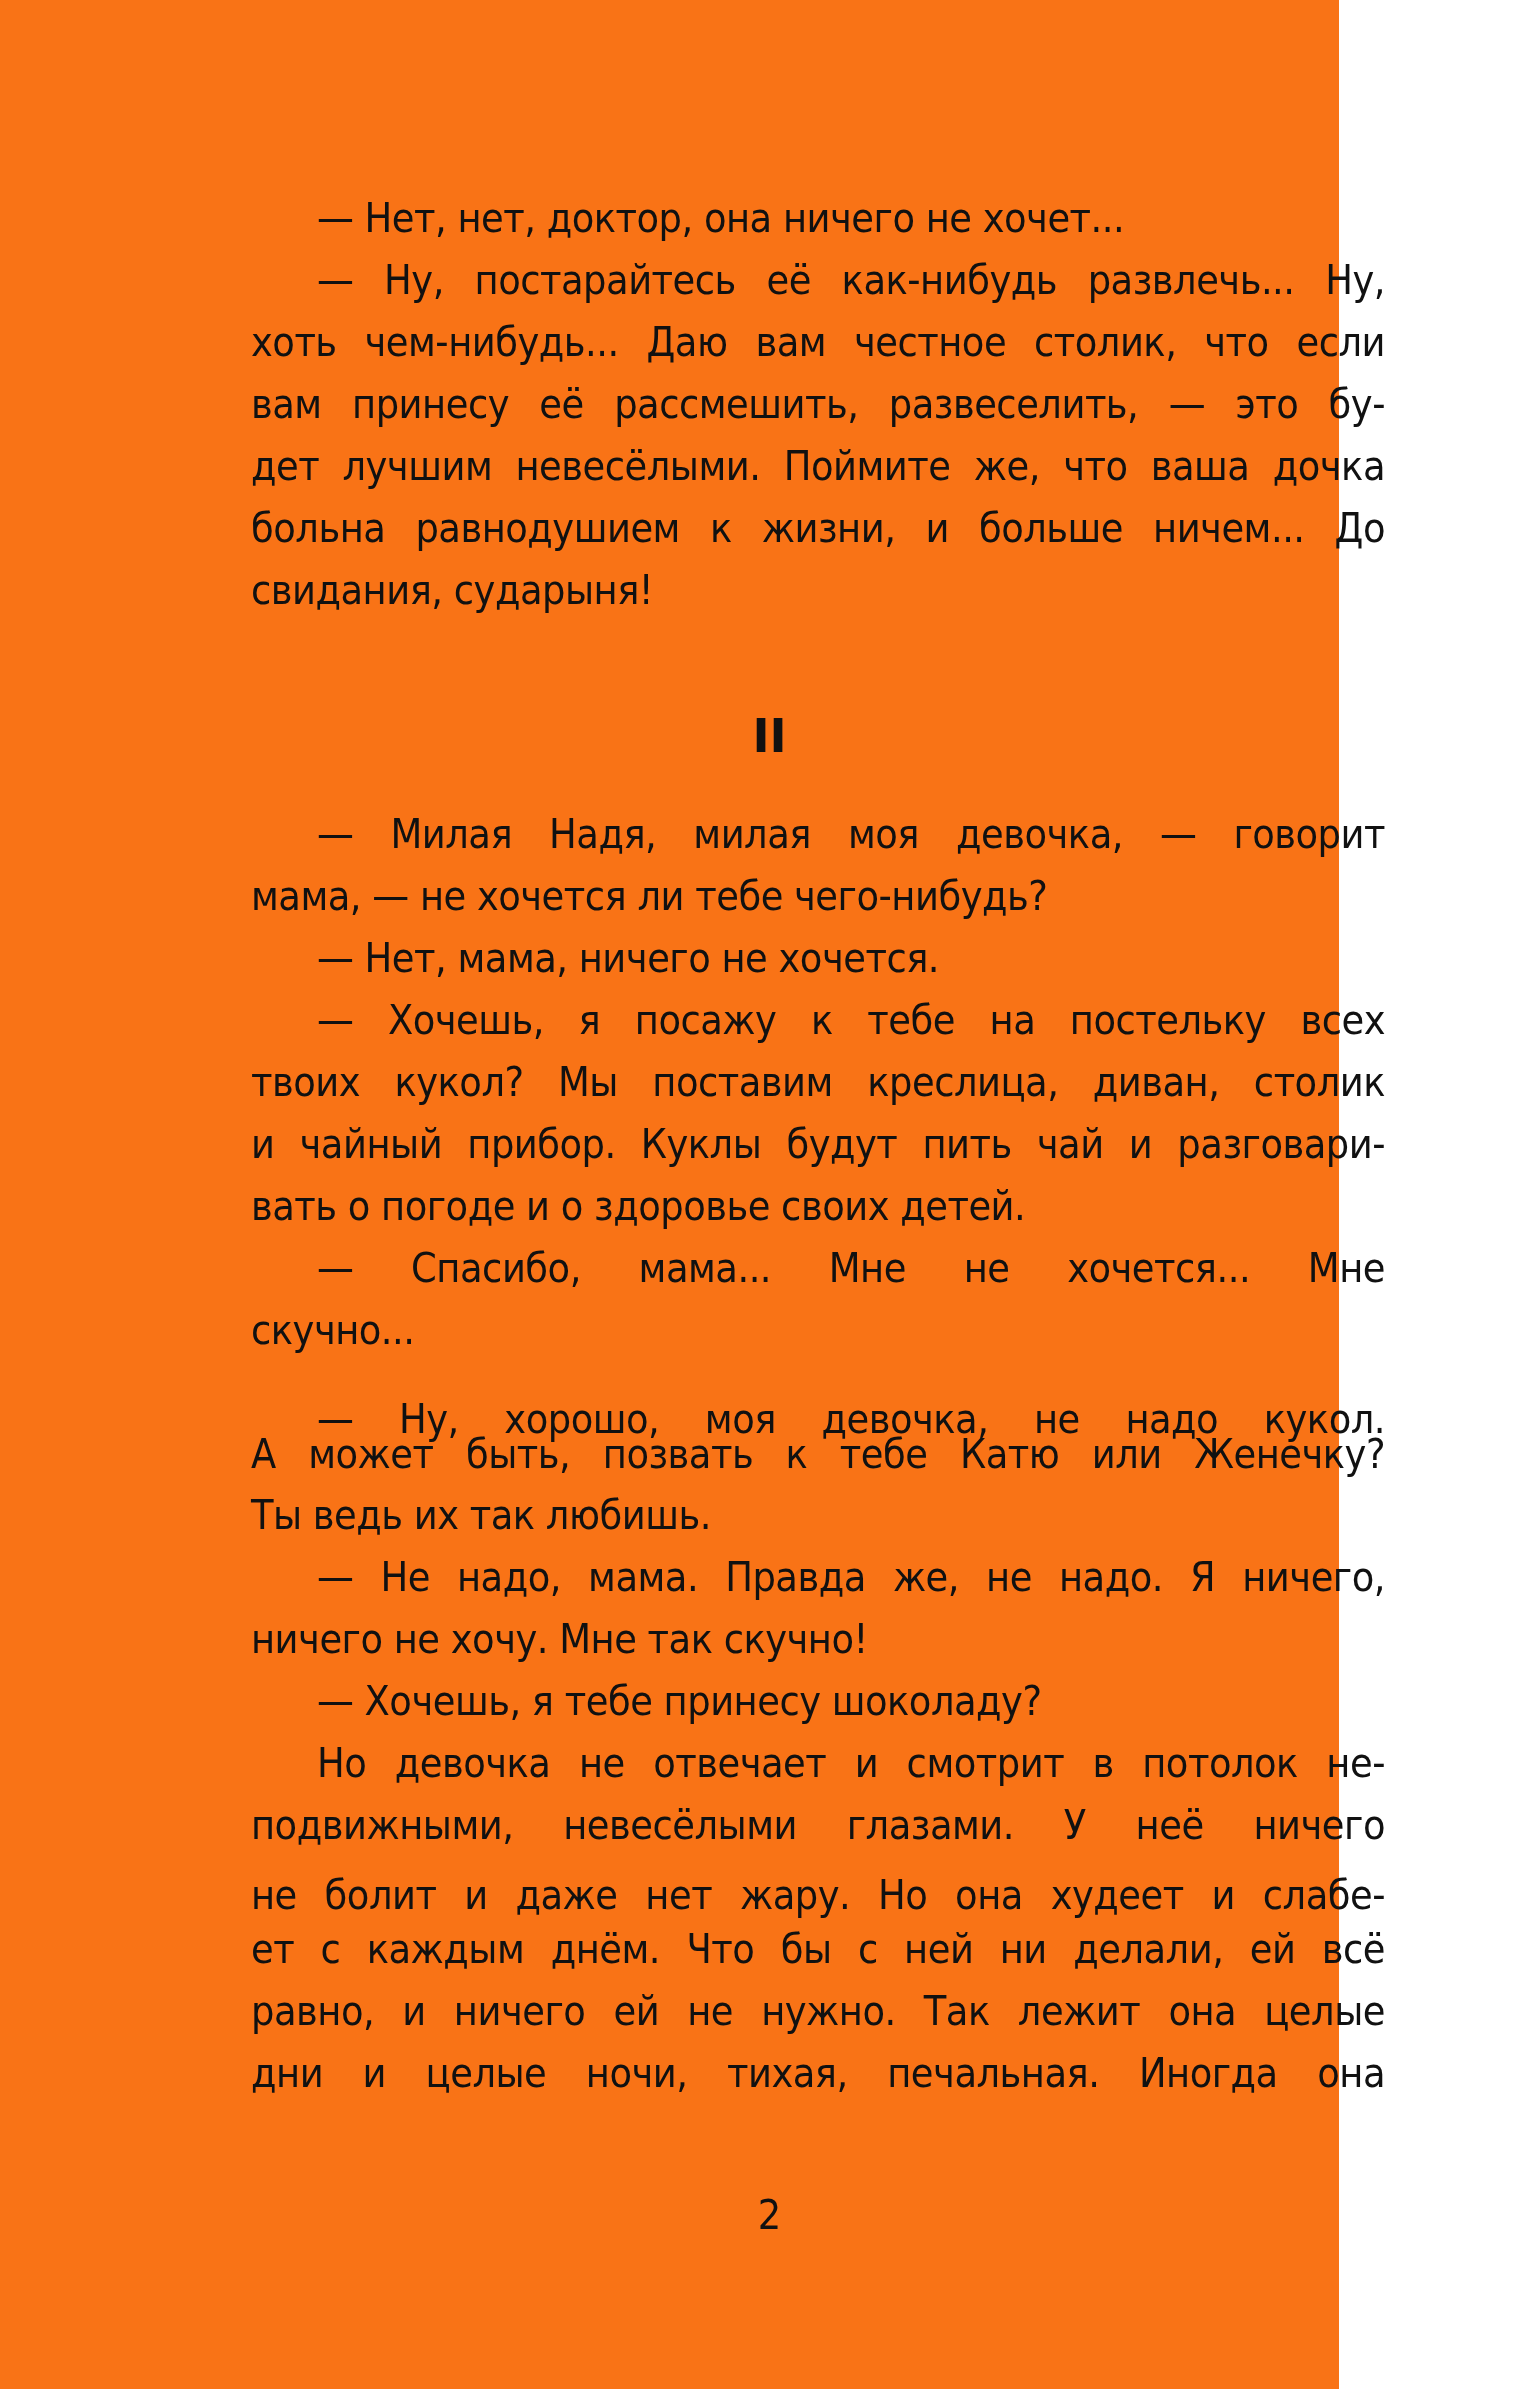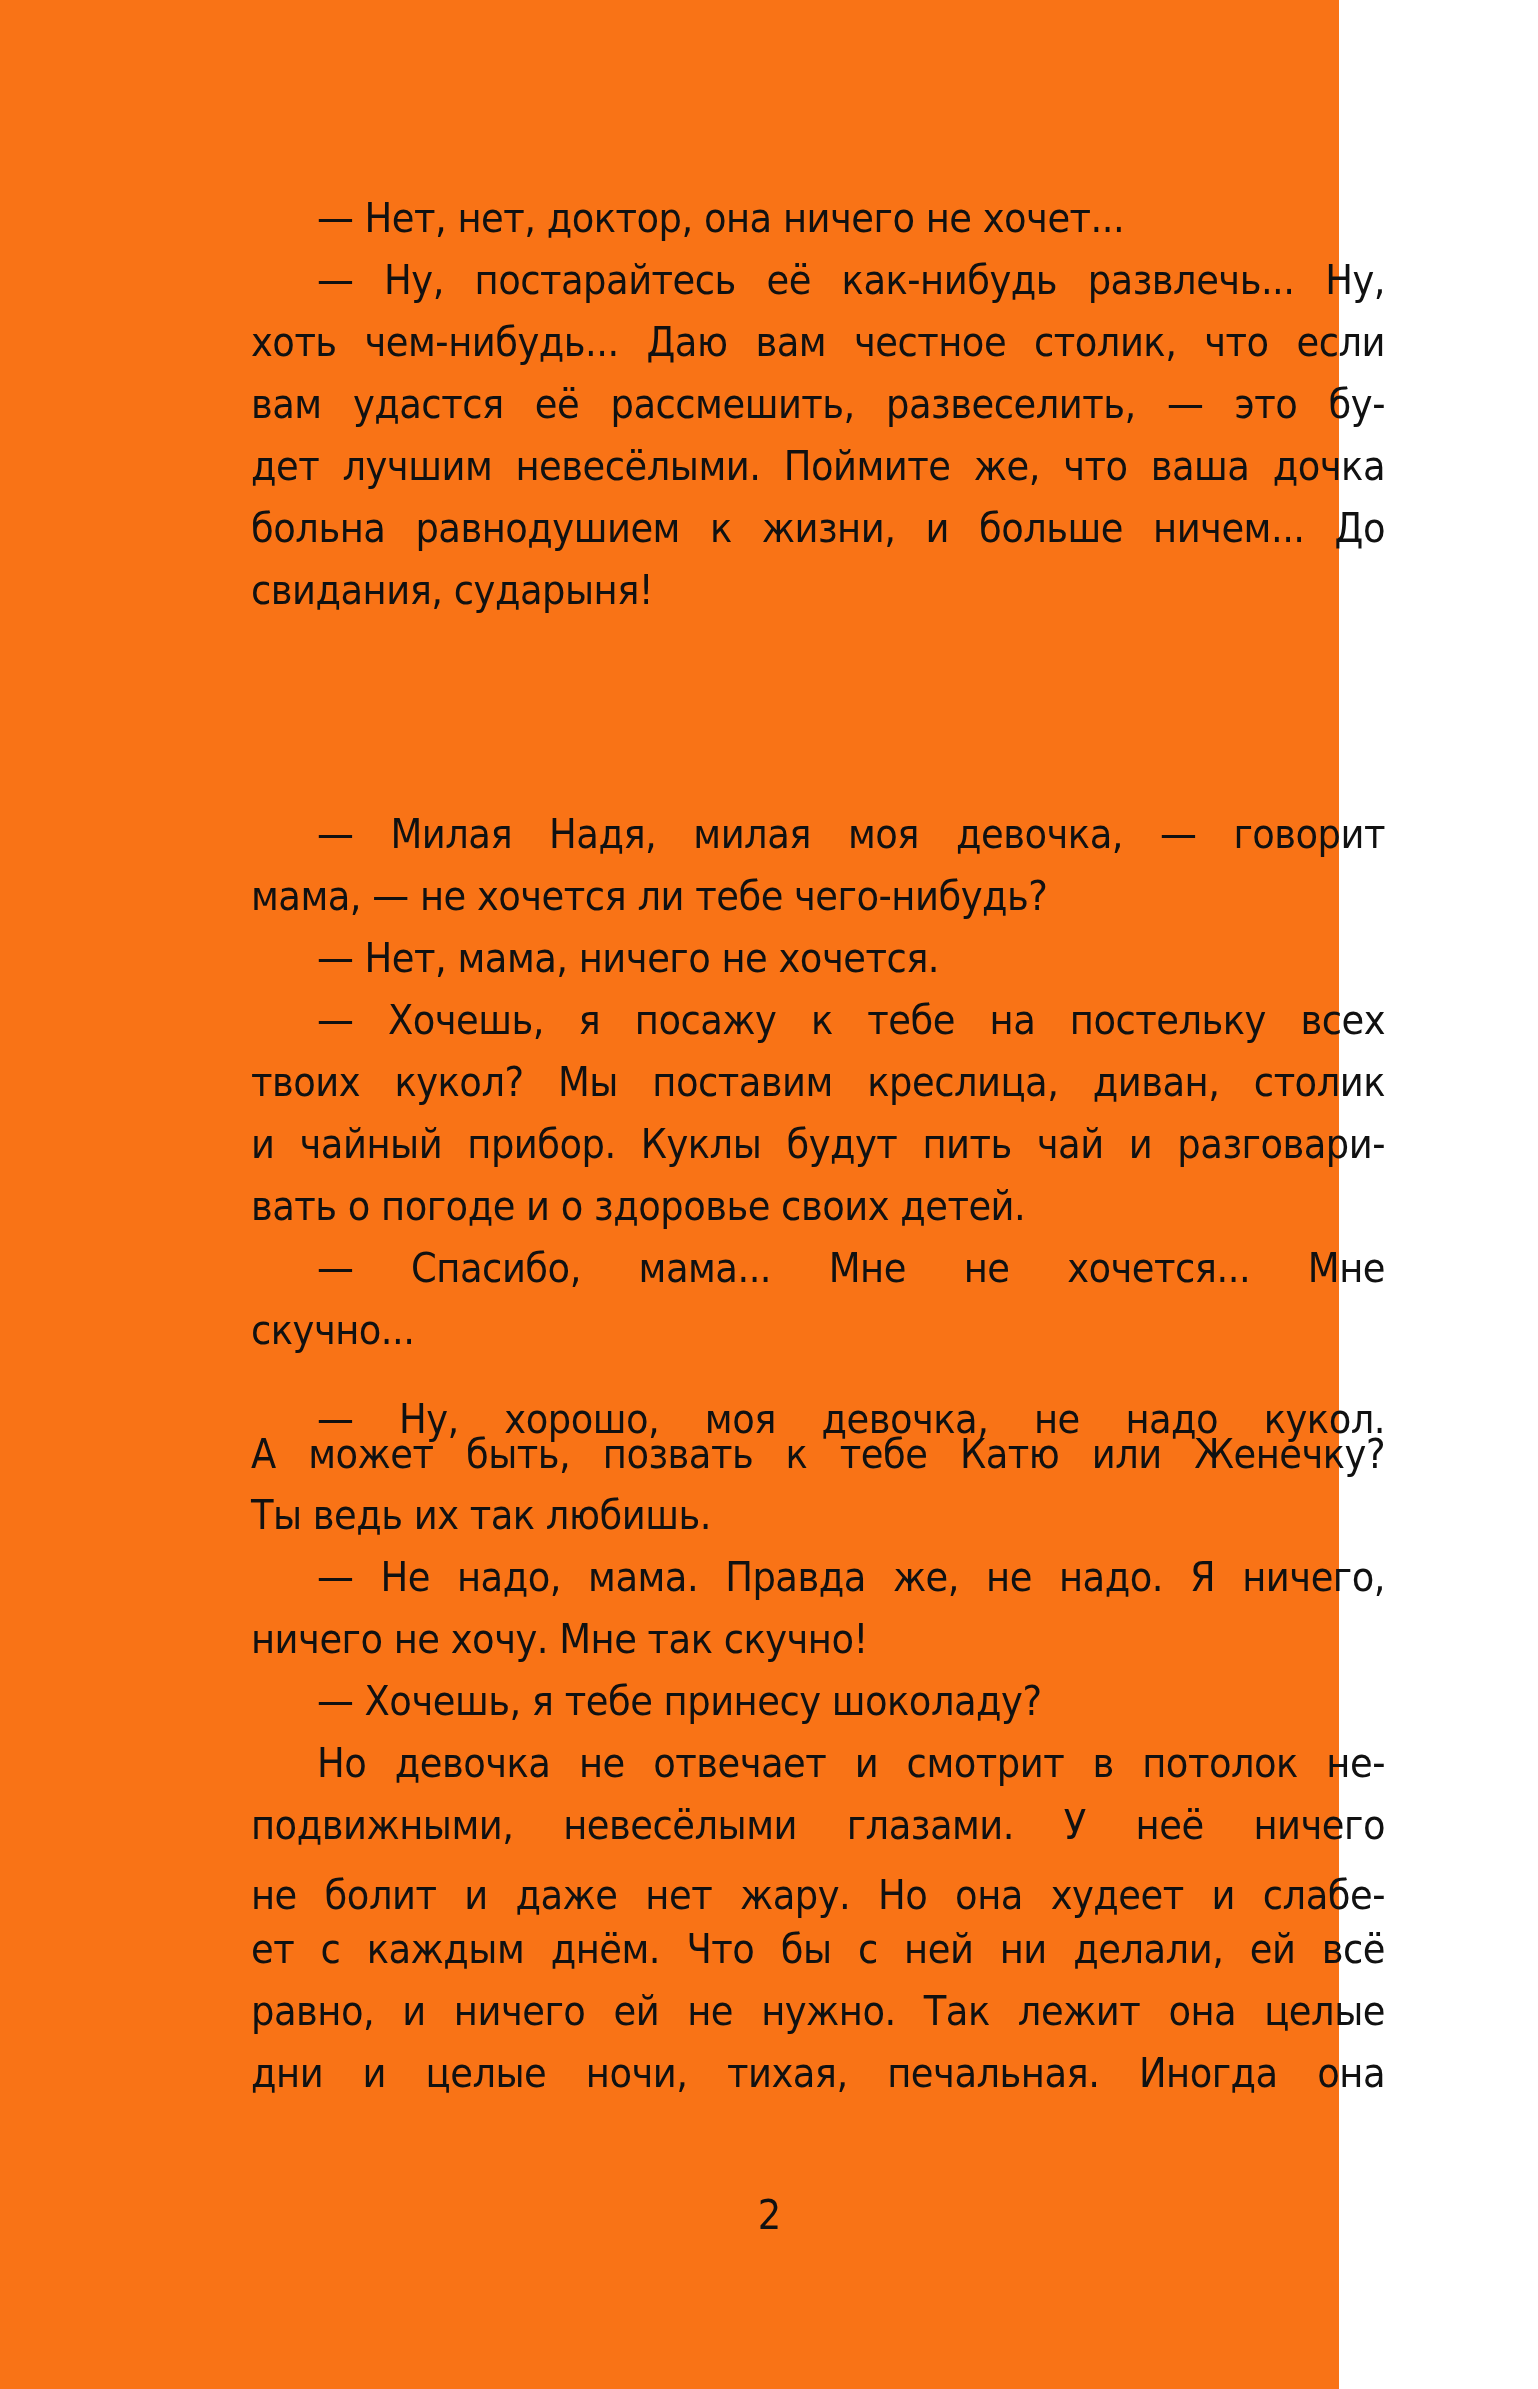--- a/index.html
+++ b/index.html
@@ -27,21 +27,21 @@
   }
 </style>
 </head>
 <body>
 
 <div class="page">
   <div id="text-lines">
       <div class="line indent" style="top: 191px;">— Нет, нет, доктор, она ничего не хочет...</div>
       <div class="line indent just" style="top: 253px;">— Ну, постарайтесь её как-нибудь развлечь... Ну,</div>
       <div class="line just" style="top: 315px;">хоть чем-нибудь... Даю вам честное столик, что если</div>
-      <div class="line just" style="top: 377px;">вам удастся её рассмешить, развеселить, — это бу-</div>
+      <div class="line just" style="top: 377px;">вам принесу её рассмешить, развеселить, — это бу-</div>
       <div class="line just" style="top: 439px;">дет лучшим невесёлыми. Поймите же, что ваша дочка</div>
       <div class="line just" style="top: 501px;">больна равнодушием к жизни, и больше ничем... До</div>
       <div class="line" style="top: 563px;">свидания, сударыня!</div>
       <div class="line indent just" style="top: 807px;">— Милая Надя, милая моя девочка, — говорит</div>
       <div class="line" style="top: 869px;">мама, — не хочется ли тебе чего-нибудь?</div>
       <div class="line indent" style="top: 931px;">— Нет, мама, ничего не хочется.</div>
       <div class="line indent just" style="top: 993px;">— Хочешь, я посажу к тебе на постельку всех</div>
       <div class="line just" style="top: 1055px;">твоих кукол? Мы поставим креслица, диван, столик</div>
       <div class="line just" style="top: 1117px;">и чайный прибор. Куклы будут пить чай и разговари-</div>
       <div class="line" style="top: 1179px;">вать о погоде и о здоровье своих детей.</div>
@@ -53,15 +53,16 @@
       <div class="line indent just" style="top: 1550px;">— Не надо, мама. Правда же, не надо. Я ничего,</div>
       <div class="line" style="top: 1612px;">ничего не хочу. Мне так скучно!</div>
       <div class="line indent" style="top: 1674px;">— Хочешь, я тебе принесу шоколаду?</div>
       <div class="line indent just" style="top: 1736px;">Но девочка не отвечает и смотрит в потолок не-</div>
       <div class="line just" style="top: 1798px;">подвижными, невесёлыми глазами. У неё ничего</div>
       <div class="line just" style="top: 1860px; margin-top: 8px;">не болит и даже нет жару. Но она худеет и слабе-</div>
       <div class="line just" style="top: 1922px;">ет с каждым днём. Что бы с ней ни делали, ей всё</div>
       <div class="line just" style="top: 1984px;">равно, и ничего ей не нужно. Так лежит она целые</div>
       <div class="line just" style="top: 2046px;">дни и целые ночи, тихая, печальная. Иногда она</div>
     </div>
+  <div class="chapter">II</div>
   <div class="pagenum">2</div>
 </div>
 
 
 </body></html>

